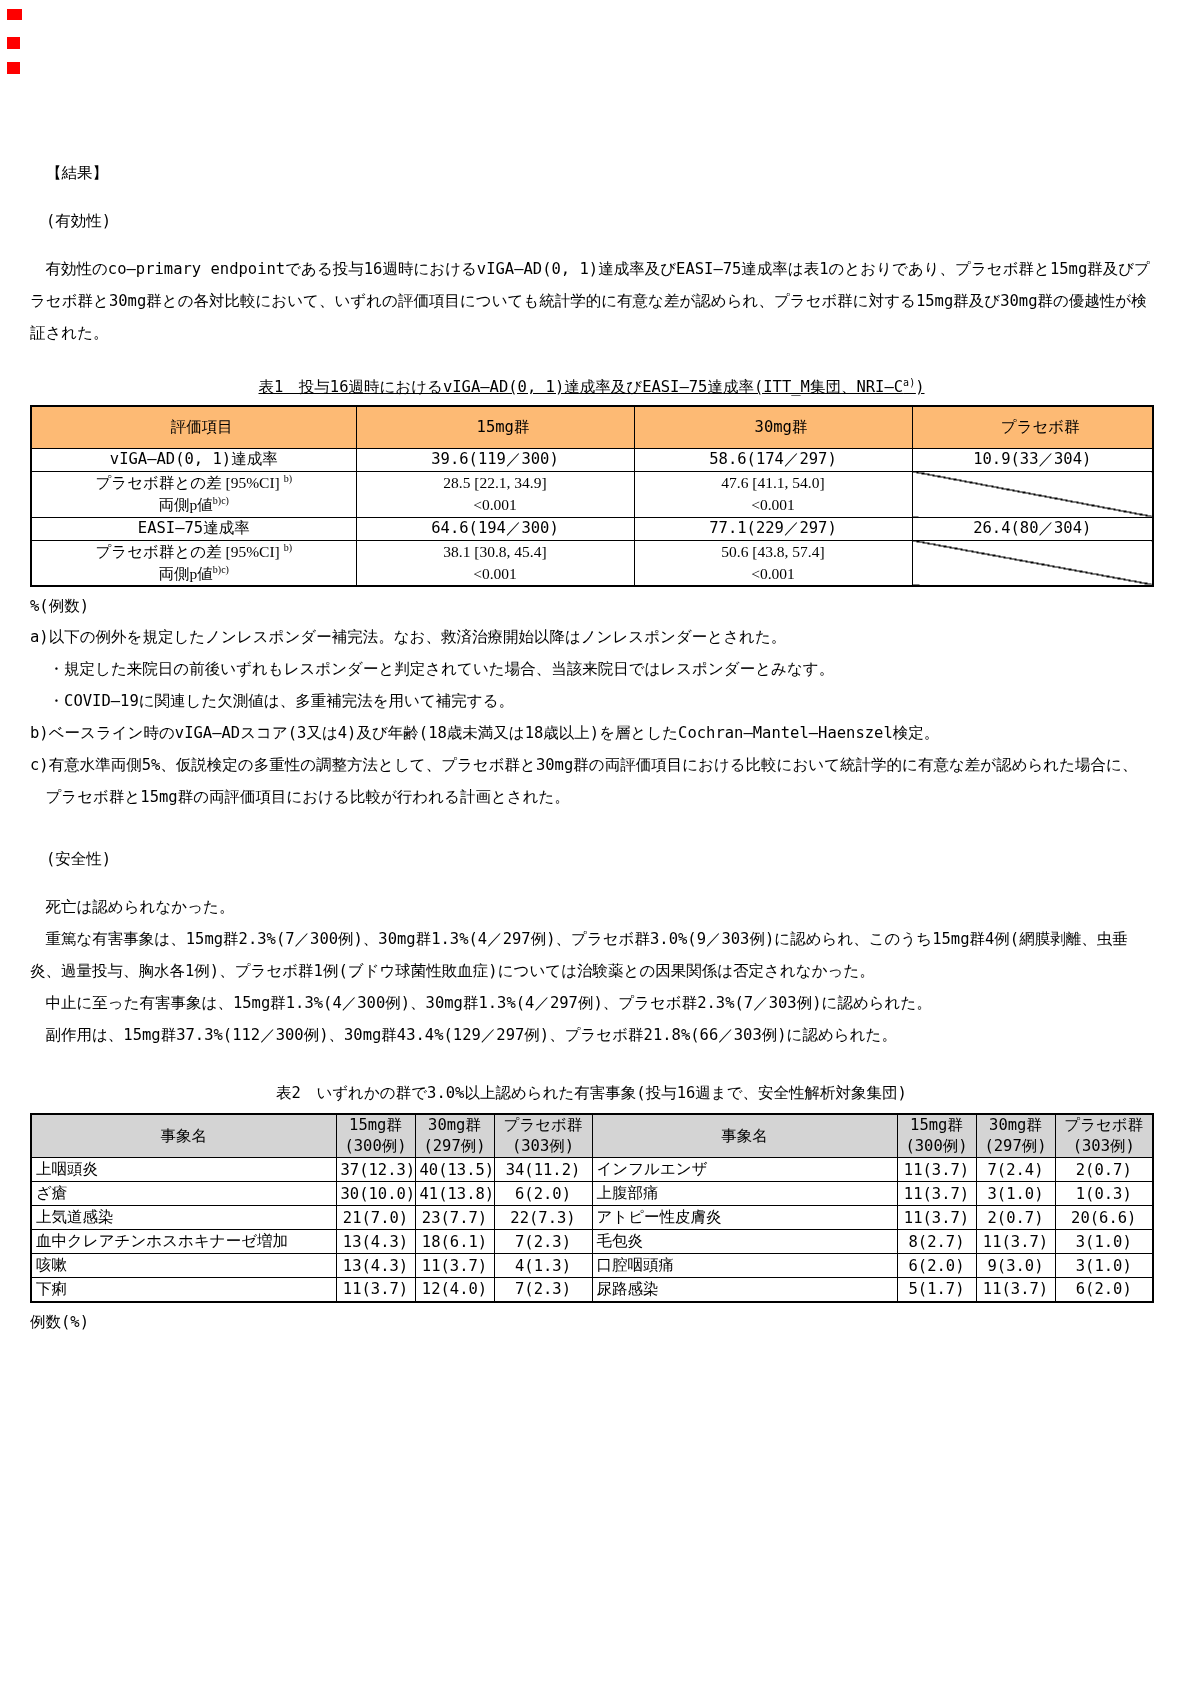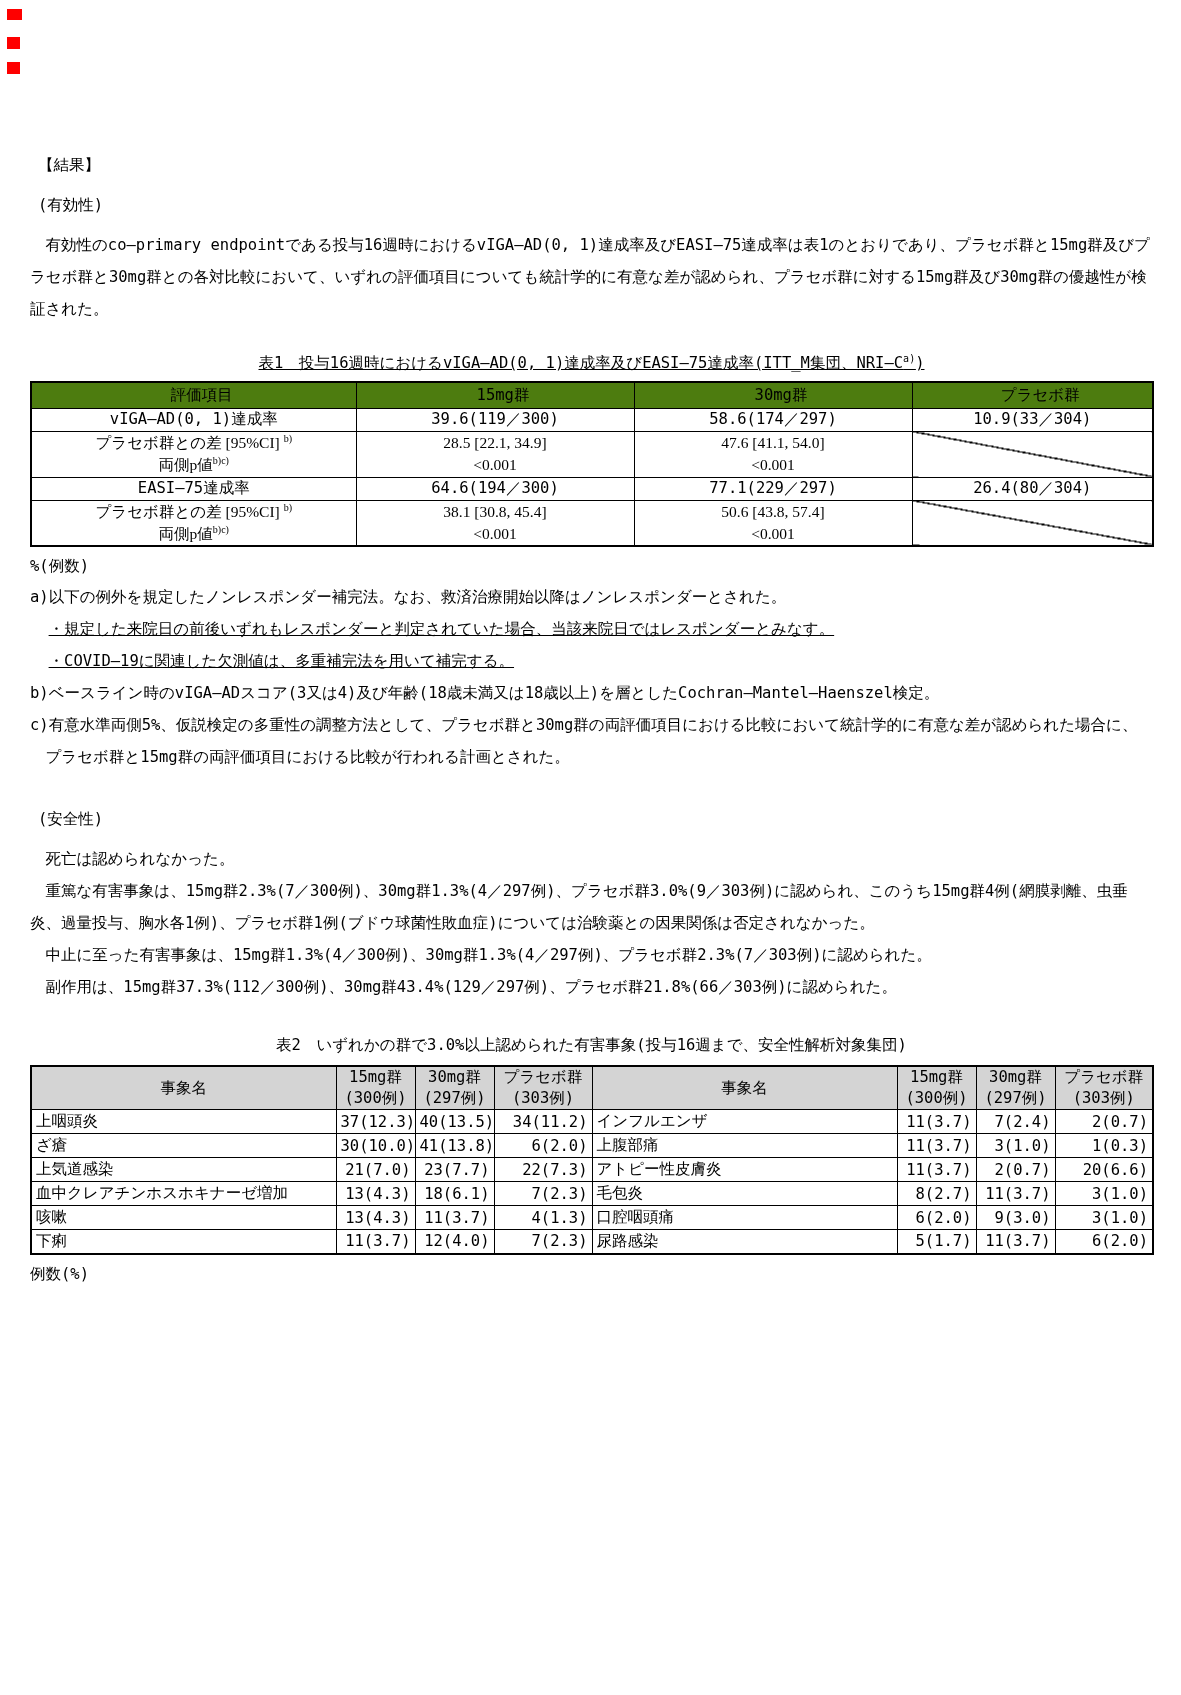--- a/index.html
+++ b/index.html
@@ -14,55 +14,55 @@
     position: relative;
     overflow: hidden;
   }
   .red-mark { position: absolute; left: 7px; width: 15px; height: 11px; background: #fe0000; }
   .red-mark.m1 { top: 9px; }
   .red-mark.m2 { top: 37px; height: 12px; width: 13px; }
   .red-mark.m3 { top: 62px; height: 12px; width: 13px; }
 
   .content { padding: 141px 28px 0 30px; }
 
-  .line { line-height: 32px; margin: 8px; white-space: normal; }
+  .line { line-height: 32px; margin: 16px; white-space: normal; }
   .para  { line-height: 32px; margin: 0; }
 
   .caption { text-align: center; line-height: 24px; margin: 26px 0 6px 0; text-decoration: underline; }
   .caption2 { text-align: center; line-height: 24px; margin: 30px 0 8px 0; }
 
   sup { font-size: 10px; line-height: 0; vertical-align: super; }
 
   table { border-collapse: collapse; table-layout: fixed; width: 1122px; border: 2px solid #000; }
   th, td { border: 1px solid #000; font-weight: normal; font-size: 15.5px; padding: 0 4px; }
 
   
-  .t1 th { background: #4d7c0f; height: 26px; text-align: center; padding-left: 20px; }
+  .t1 th { background: #fdba74; height: 42px; text-align: center; padding-left: 20px; }
   .t1 td { text-align: center; height: 23px; }
   .t1 td .cl { line-height: 22px; }
   .t1 tr.double td { height: 46px; font-family: Liberation Serif, serif; }
   td.diag {
     background-image: linear-gradient(to top right,
       transparent calc(50% - 0.7px), #000 calc(50% - 0.7px),
       #000 calc(50% + 0.7px), transparent calc(50% + 0.7px));
   }
 
   
   .unit-note { line-height: 30px; margin: 4px 0 0 0; }
   .fnote { line-height: 32px; margin: 0; padding-left: 1em; text-indent: -1em; }
-  .fbullet { line-height: 32px; margin: 0; padding-left: 1.2em; text-decoration: underline; }
+  .fbullet { line-height: 32px; margin: 0; padding-left: 1.2em; }
 
   .section-gap { margin-top: 30px; }
 
   
   .t2 th { background: #d4d4d4; text-align: center; }
   .t2 th .hl { line-height: 21px; }
   .t2 td { height: 24px; }
   .t2 td.event { text-align: left; }
-  .t2 td.val { text-align: right; }
+  .t2 td.val { text-align: center; }
 </style>
 </head>
 <body>
 
 <div class="red-mark m1"></div>
 <div class="red-mark m2"></div>
 <div class="red-mark m3"></div>
 
 <div class="content">
 

